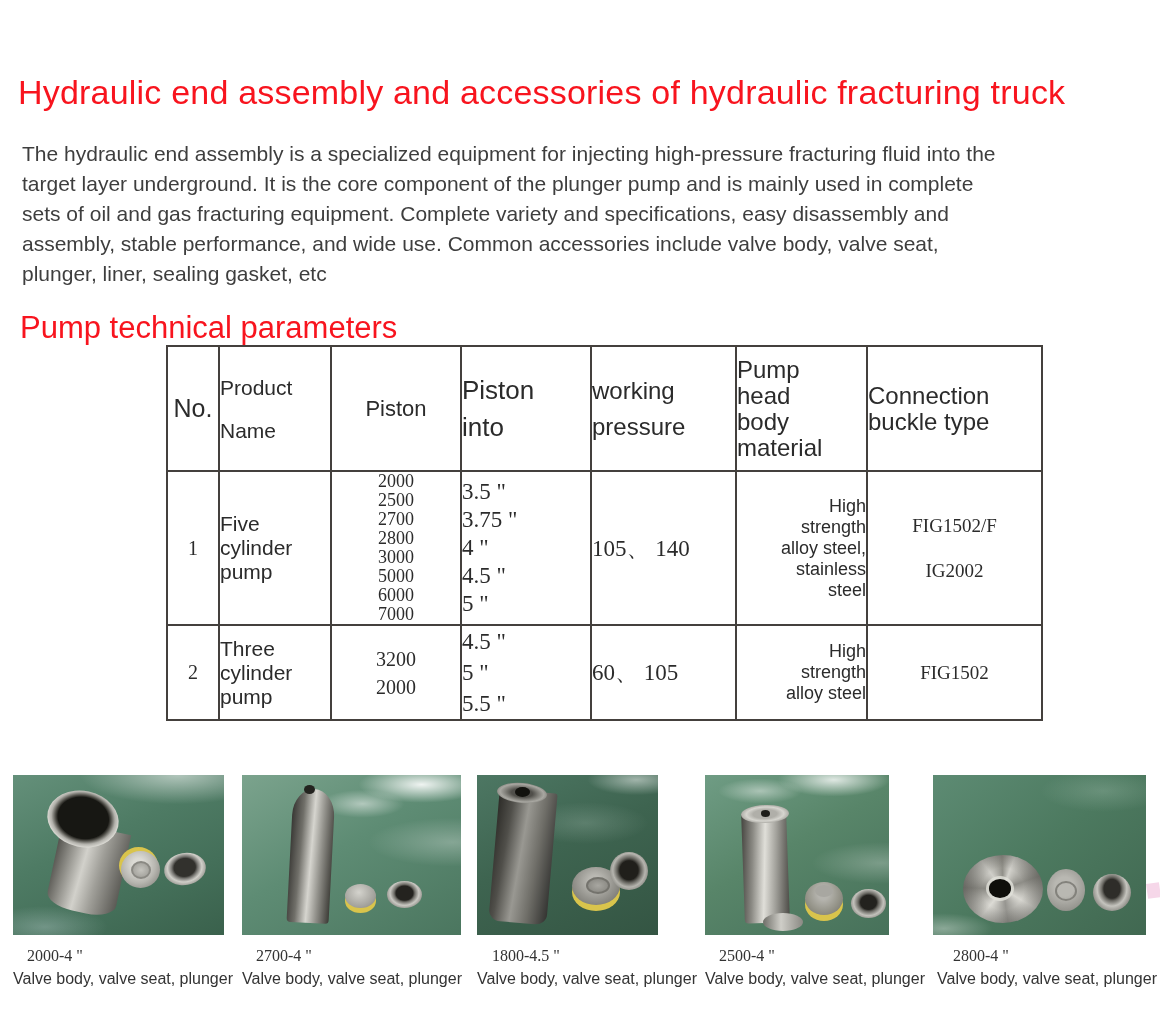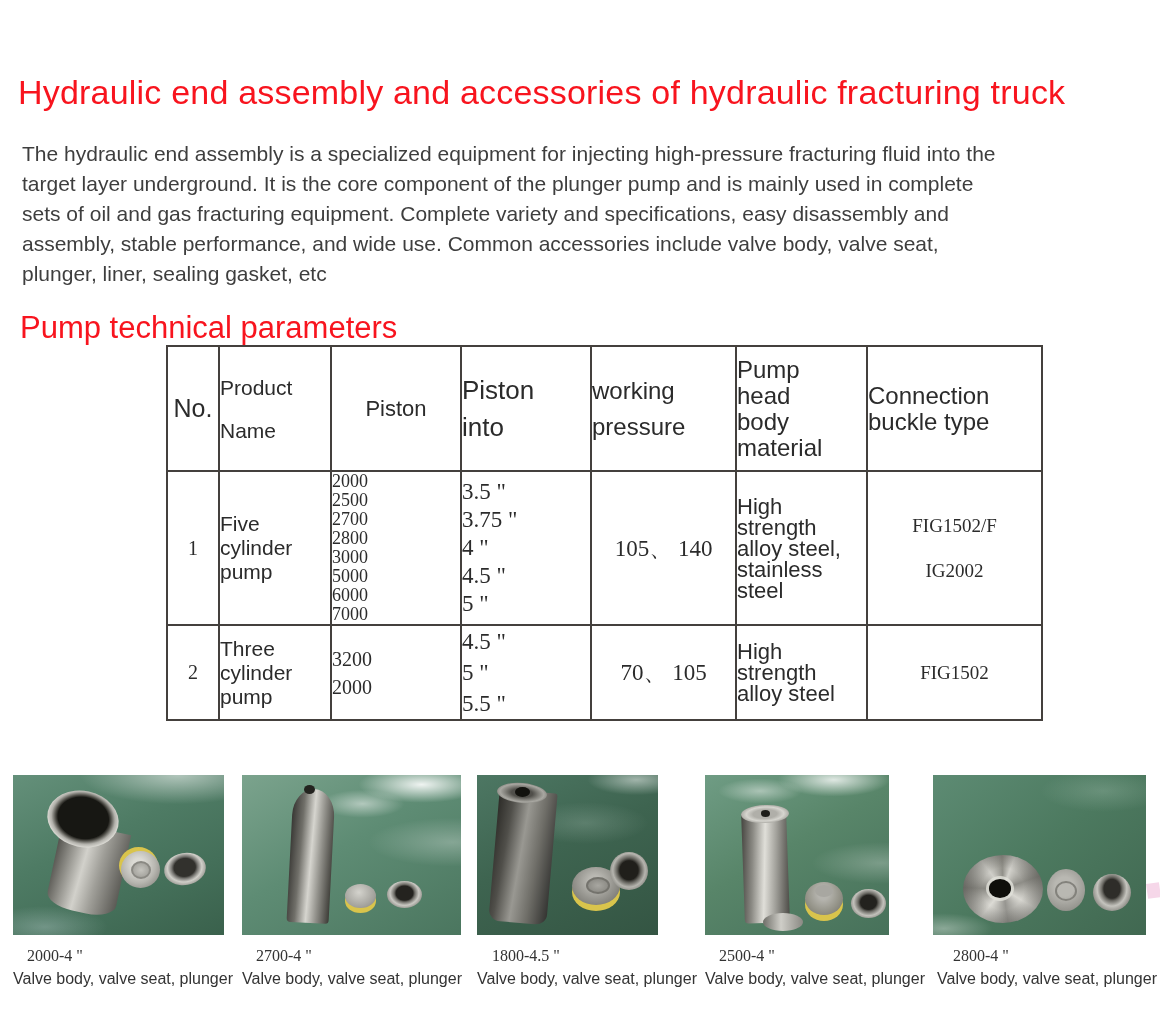--- a/index.html
+++ b/index.html
@@ -25,26 +25,26 @@
   .th-model      { font-size:22px; text-align:center; }
   .th-piston     { font-size:26px; text-align:left; padding-left:12px; line-height:37px; }
   .th-pressure   { font-size:24px; text-align:left; padding-left:14px; line-height:36px;
                    vertical-align:top; padding-top:12px; }
   .th-material   { font-size:24px; text-align:left; padding-left:10px; line-height:26px;
                    vertical-align:top; padding-top:12px; }
   .th-connection { font-size:24px; text-align:left; padding-left:18px; line-height:26px; }
 
   .td-no         { font-size:20px; text-align:center; }
   .td-product    { font-size:21px; text-align:left; padding-left:12px; line-height:24px; }
-  .td-models     { font-size:18px; text-align:left; line-height:19px; }
+  .td-models     { font-size:18px; text-align:center; line-height:19px; }
   .td-models-r2  { font-size:20px; line-height:28px; }
   .td-piston     { font-size:23px; text-align:left; padding-left:42px; line-height:28px; }
   .td-piston-r2  { line-height:31px; }
-  .td-pressure   { font-size:23px; text-align:center; }
-  .td-material   { font-size:22px; text-align:left; padding-left:12px; line-height:21px; }
+  .td-pressure   { font-size:23px; text-align:left; }
+  .td-material   { font-size:18px; text-align:right; padding-left:12px; line-height:21px; }
   .td-connection { font-size:19px; text-align:center; line-height:45px; }
   .td-connection-r2 { line-height:normal; }
 
   
   .fig { position:absolute; top:775px; margin:0; }
   .photo { position:absolute; left:0; top:0; width:100%; height:160px; overflow:hidden; }
   .shape { position:absolute; }
   .cap-model { position:absolute; top:172px; left:14px; font-family:"Liberation Serif", serif;
                font-size:16px; color:#333333; white-space:nowrap; }
   .cap-text  { position:absolute; top:195px; left:0; font-size:16px; color:#333333; white-space:nowrap; }
@@ -210,21 +210,21 @@
       <tr style="height:95px">
         <td class="serif td-no">2</td>
         <td class="td-product">Three
 cylinder
 pump</td>
         <td class="serif td-models td-models-r2">3200
 2000</td>
         <td class="serif td-piston td-piston-r2">4.5 "
 5 "
 5.5 "</td>
-        <td class="serif td-pressure">70、 105</td>
+        <td class="serif td-pressure">60、 105</td>
         <td class="td-material">High
 strength
 alloy steel</td>
         <td class="serif td-connection td-connection-r2">FIG1502</td>
       </tr>
     </tbody>
   </table>
 
   <figure class="fig" style="left:13px;width:211px">
     <div class="photo p1">

